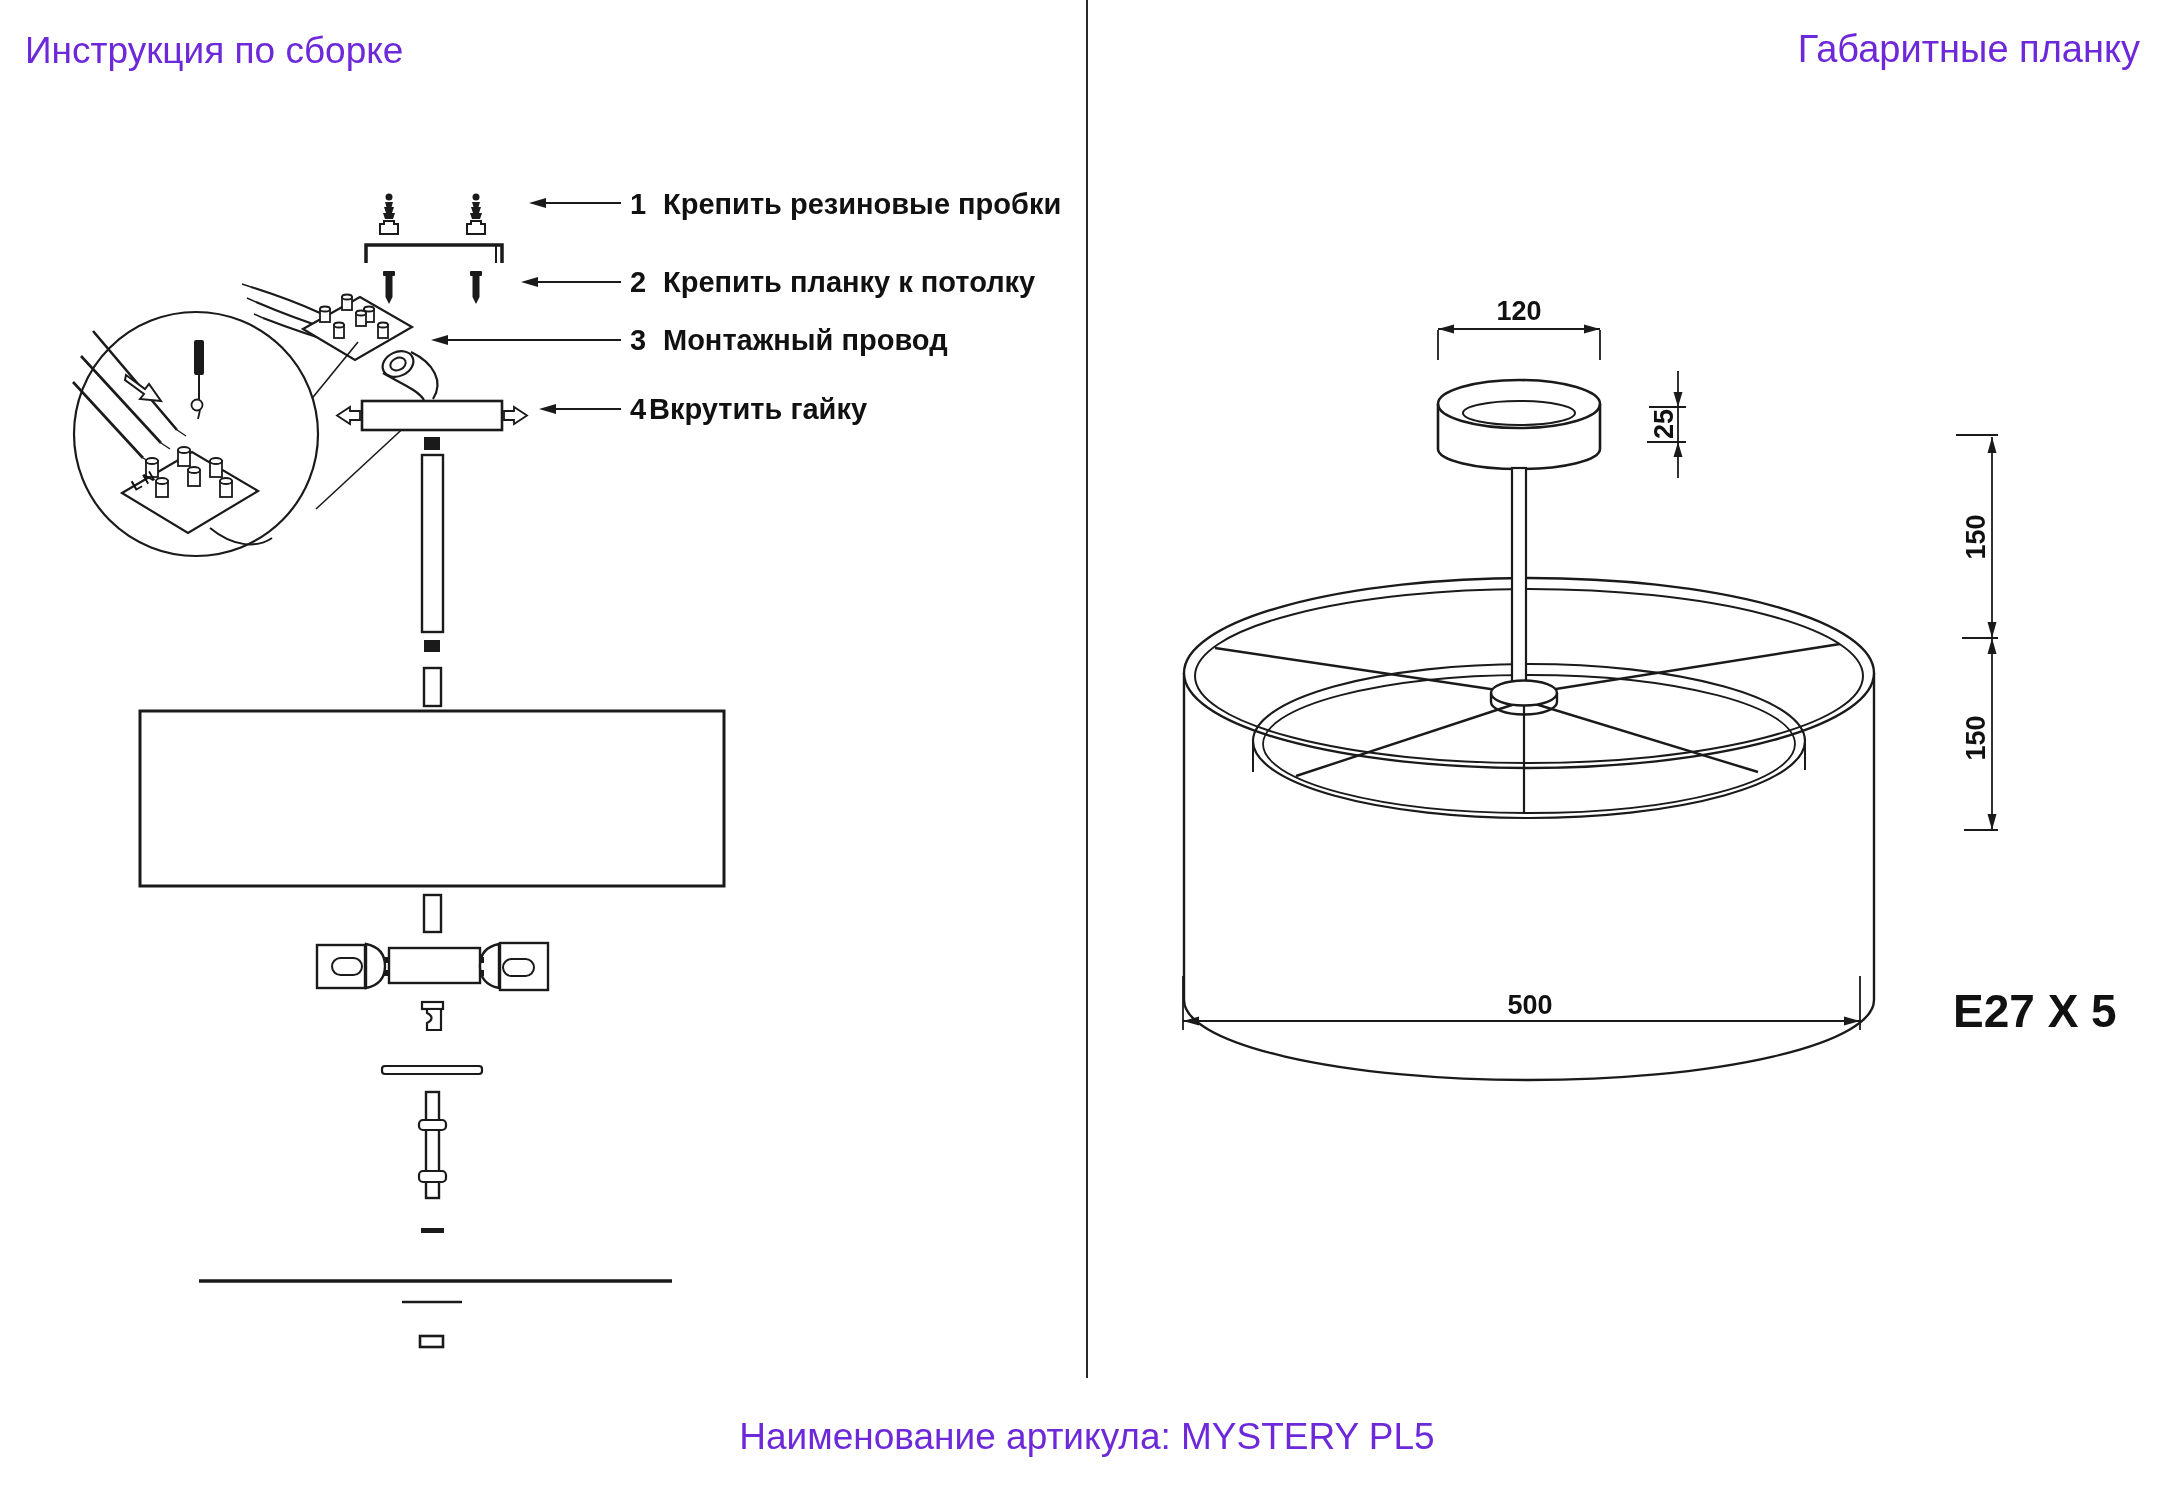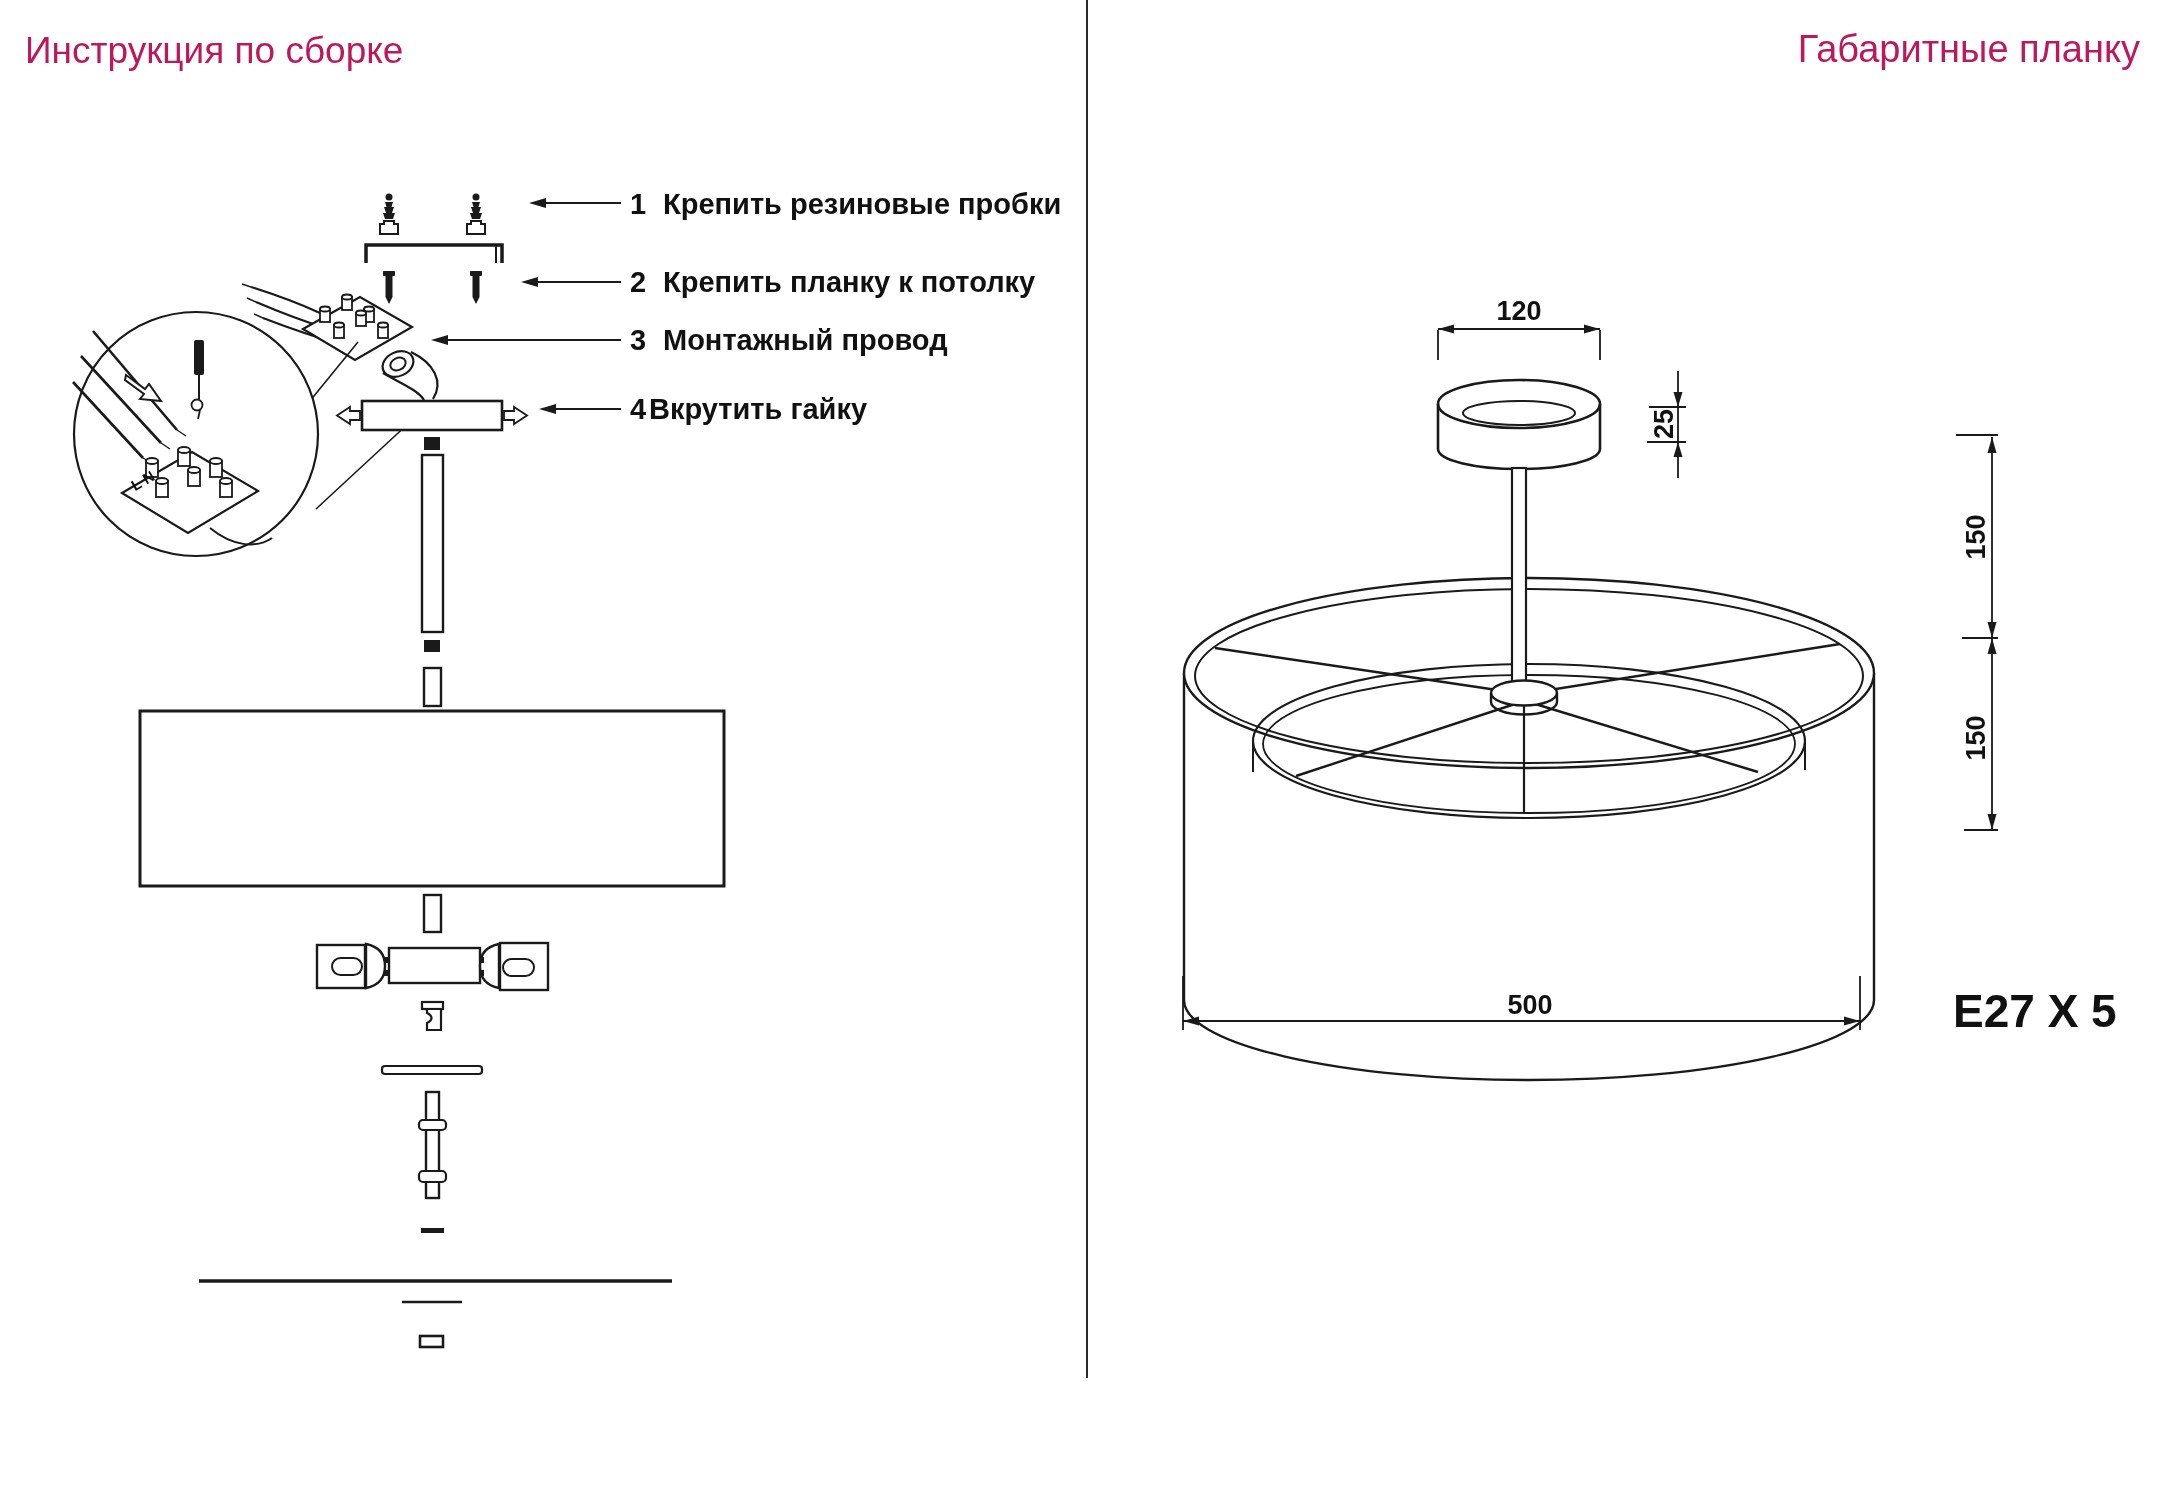--- a/index.html
+++ b/index.html
@@ -1,19 +1,19 @@
 <!DOCTYPE html>
 <html><head>
 <meta charset="utf-8">
 <style>
   html,body { margin:0; padding:0; background:#fff; }
   .page {
     position:relative; width:2174px; height:1500px;
     background:#fff; overflow:hidden;
-    font-family:"Liberation Sans", sans-serif; color:#be185d;
+    font-family:"Liberation Sans", sans-serif; color:#6d28d9;
   }
   .title-left  { position:absolute; left:25px;  top:30px;  font-size:37px; white-space:nowrap; }
   .title-right { position:absolute; right:34px; top:28px;  font-size:38px; white-space:nowrap; }
   .footer      { position:absolute; left:0; right:0; top:1416px; text-align:center; font-size:37px; white-space:nowrap; }
   .divider     { position:absolute; left:1086px; top:0; width:2px; height:1378px; background:#2a2a2a; }
   .left-drawing  { position:absolute; left:40px;  top:120px; }
   .right-drawing { position:absolute; left:1150px; top:280px; }
 
   
   .ln { stroke:#1a1a1a; fill:none; }
@@ -263,13 +263,14 @@
       <line x1="1860" y1="976" x2="1860" y2="1030" class="ln" stroke-width="1.8"></line>
       <line x1="1183" y1="1021" x2="1860" y2="1021" class="ln" stroke-width="1.8"></line>
       <polygon points="1183,1021 1199,1016.5 1199,1025.5" class="fl"></polygon>
       <polygon points="1860,1021 1844,1016.5 1844,1025.5" class="fl"></polygon>
       <text class="dim" x="1530" y="1014" text-anchor="middle">500</text>
     </g>
 
     <text class="lamp" x="1953" y="1027">E27 X 5</text>
   </svg>
 
+  <div class="footer">Наименование артикула: MYSTERY PL5</div>
 </div>
 
 </body></html>

